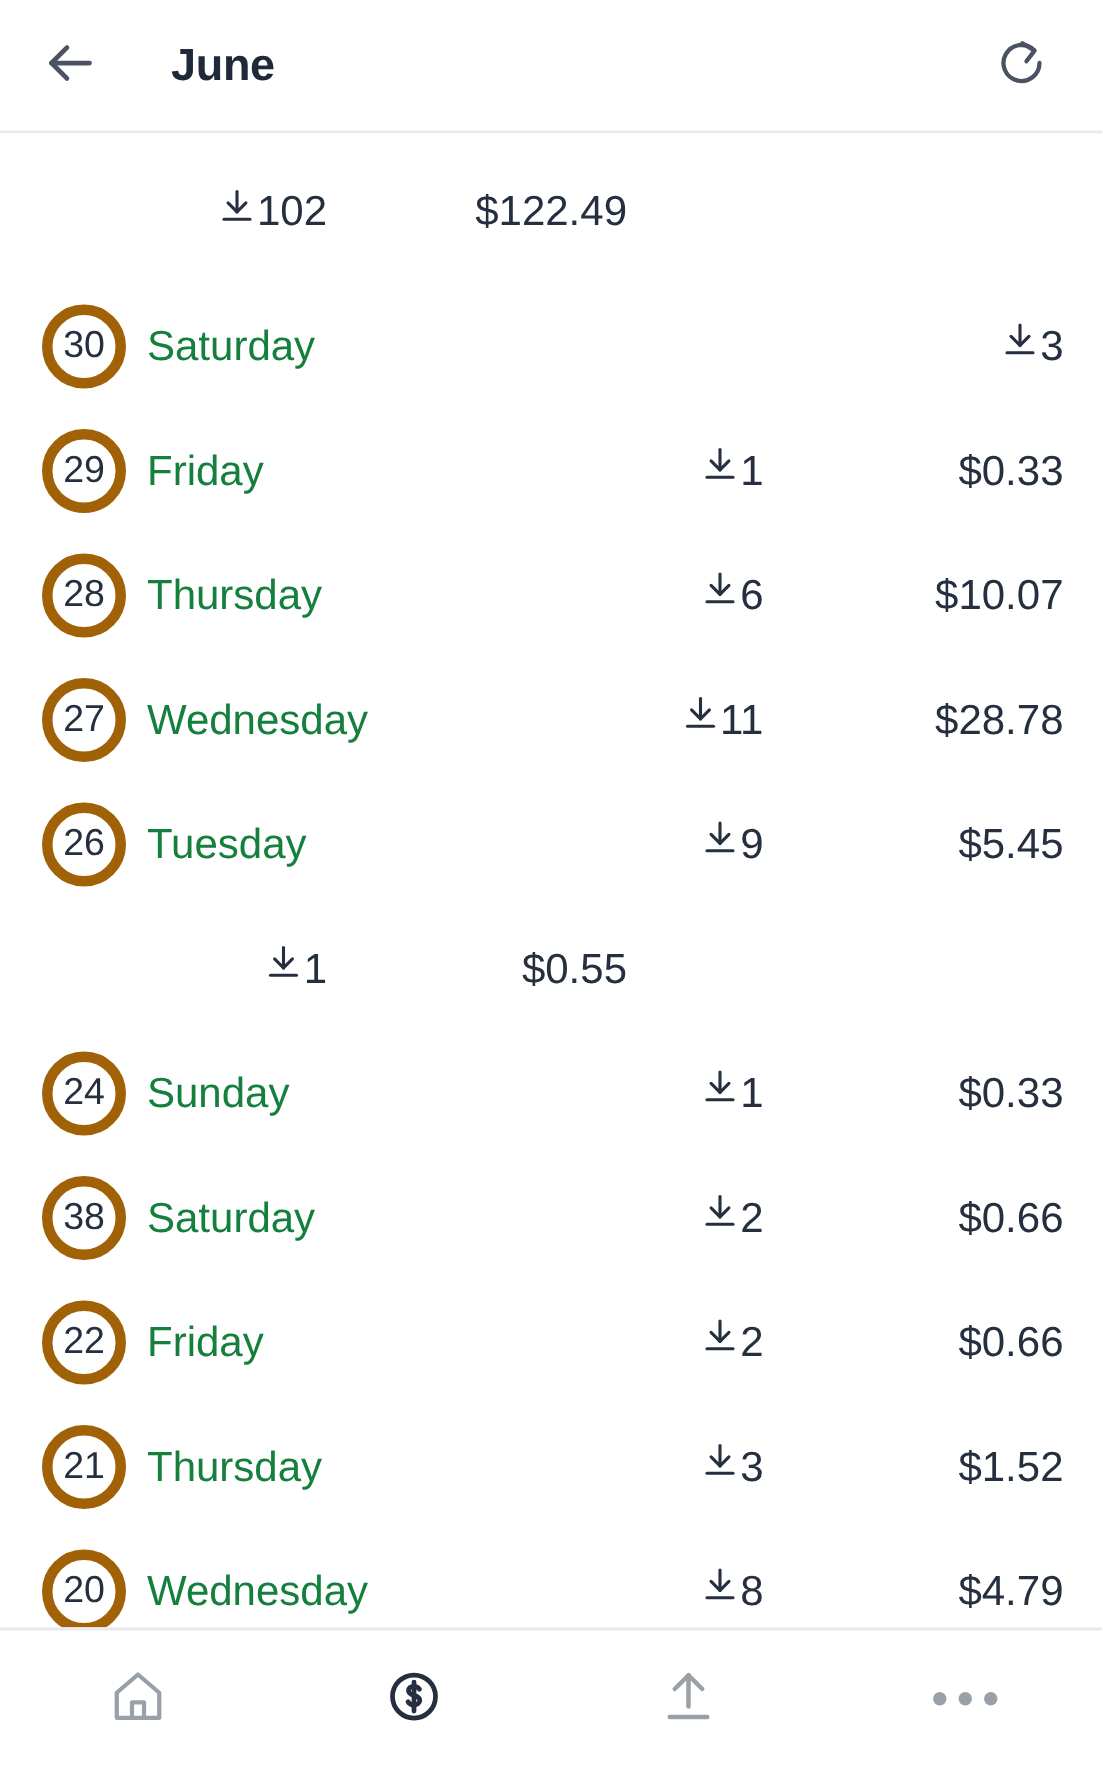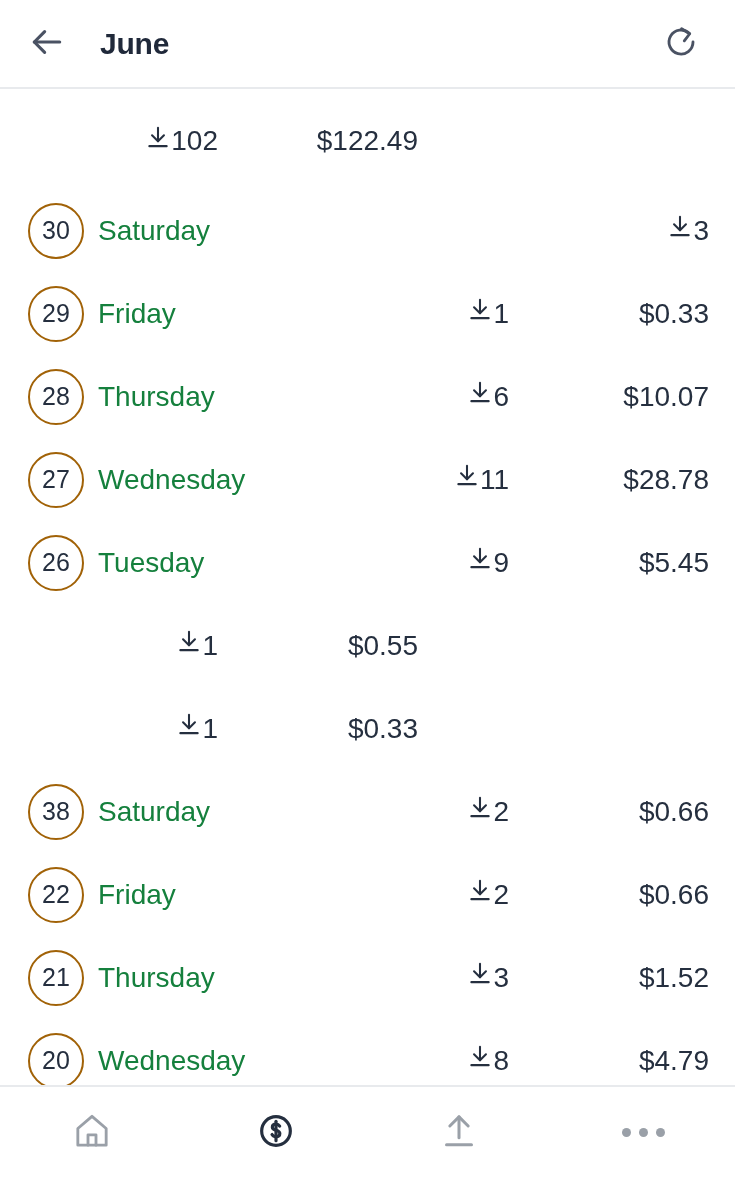--- a/index.html
+++ b/index.html
@@ -36,21 +36,21 @@
     align-items: center;
     justify-content: flex-start;
     cursor: pointer;
     background: none;
     border: none;
   }
   .page-title {
     font-size: 30px;
     font-weight: bold;
     color: #20293a;
-    margin-left: 20px;
+    margin-left: 34px;
     letter-spacing: -0.2px;
   }
   .header-spacer { flex: 1; }
   .refresh-btn {
     width: 52px;
     height: 52px;
     display: flex;
     align-items: center;
     justify-content: center;
     cursor: pointer;
@@ -77,21 +77,21 @@
   .row-left {
     display: flex;
     align-items: center;
     flex: 1;
     min-width: 0;
   }
   .day-circle {
     width: 56px;
     height: 56px;
     min-width: 56px;
-    border: 2px solid #a16207;
+    border: 7px solid #a16207;
     border-radius: 50%;
     display: flex;
     align-items: center;
     justify-content: center;
     font-size: 25px;
     color: #252f3f;
   }
   .weekday {
     font-size: 28px;
     color: #15803d;
@@ -279,20 +279,24 @@
             <span class="dl-icon"><svg width="26" height="26" viewBox="0 0 24 24" fill="none" stroke="#252f3f" stroke-width="1.9" stroke-linecap="round" stroke-linejoin="round">
                 <line x1="12" y1="2.5" x2="12" y2="15"></line>
                 <polyline points="6.5,9.5 12,15 17.5,9.5"></polyline>
                 <line x1="4" y1="19.5" x2="20" y2="19.5"></line>
               </svg></span>
             <span>1</span>
           </div>
           <div class="col-amount">$0.55</div>
         </div>
         <div class="row">
+          <div class="row-left">
+            <div class="day-circle">24</div>
+            <div class="weekday">Sunday</div>
+          </div>
           <div class="col-count">
             <span class="dl-icon"><svg width="26" height="26" viewBox="0 0 24 24" fill="none" stroke="#252f3f" stroke-width="1.9" stroke-linecap="round" stroke-linejoin="round">
                 <line x1="12" y1="2.5" x2="12" y2="15"></line>
                 <polyline points="6.5,9.5 12,15 17.5,9.5"></polyline>
                 <line x1="4" y1="19.5" x2="20" y2="19.5"></line>
               </svg></span>
             <span>1</span>
           </div>
           <div class="col-amount">$0.33</div>
         </div>

